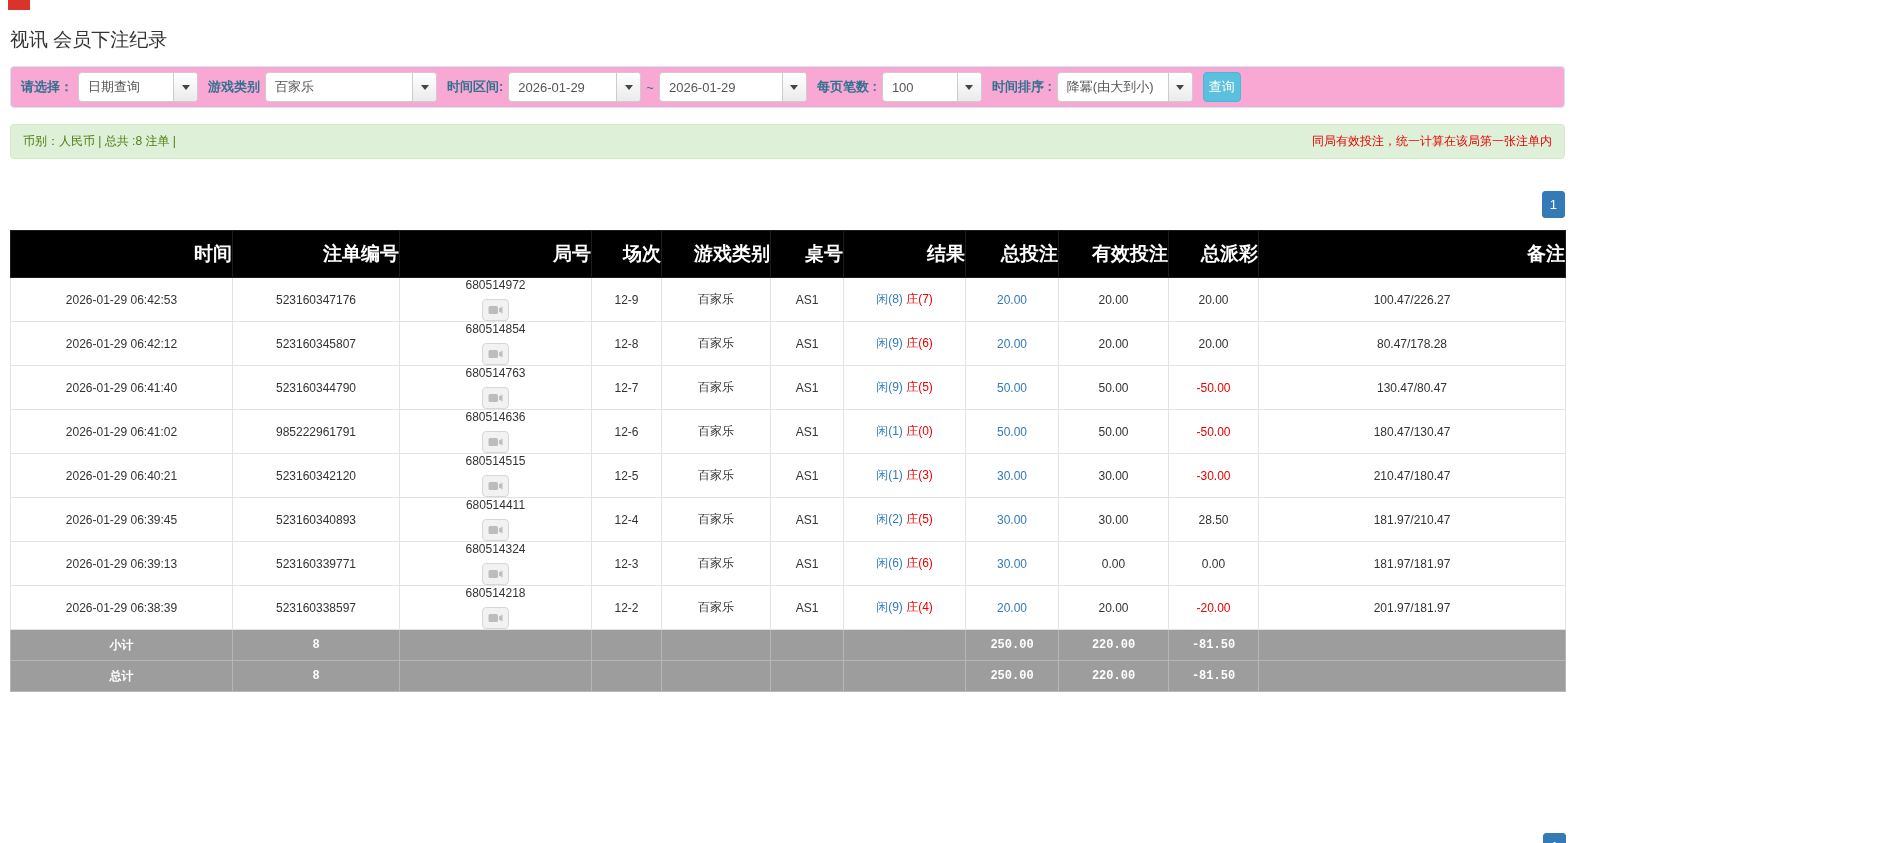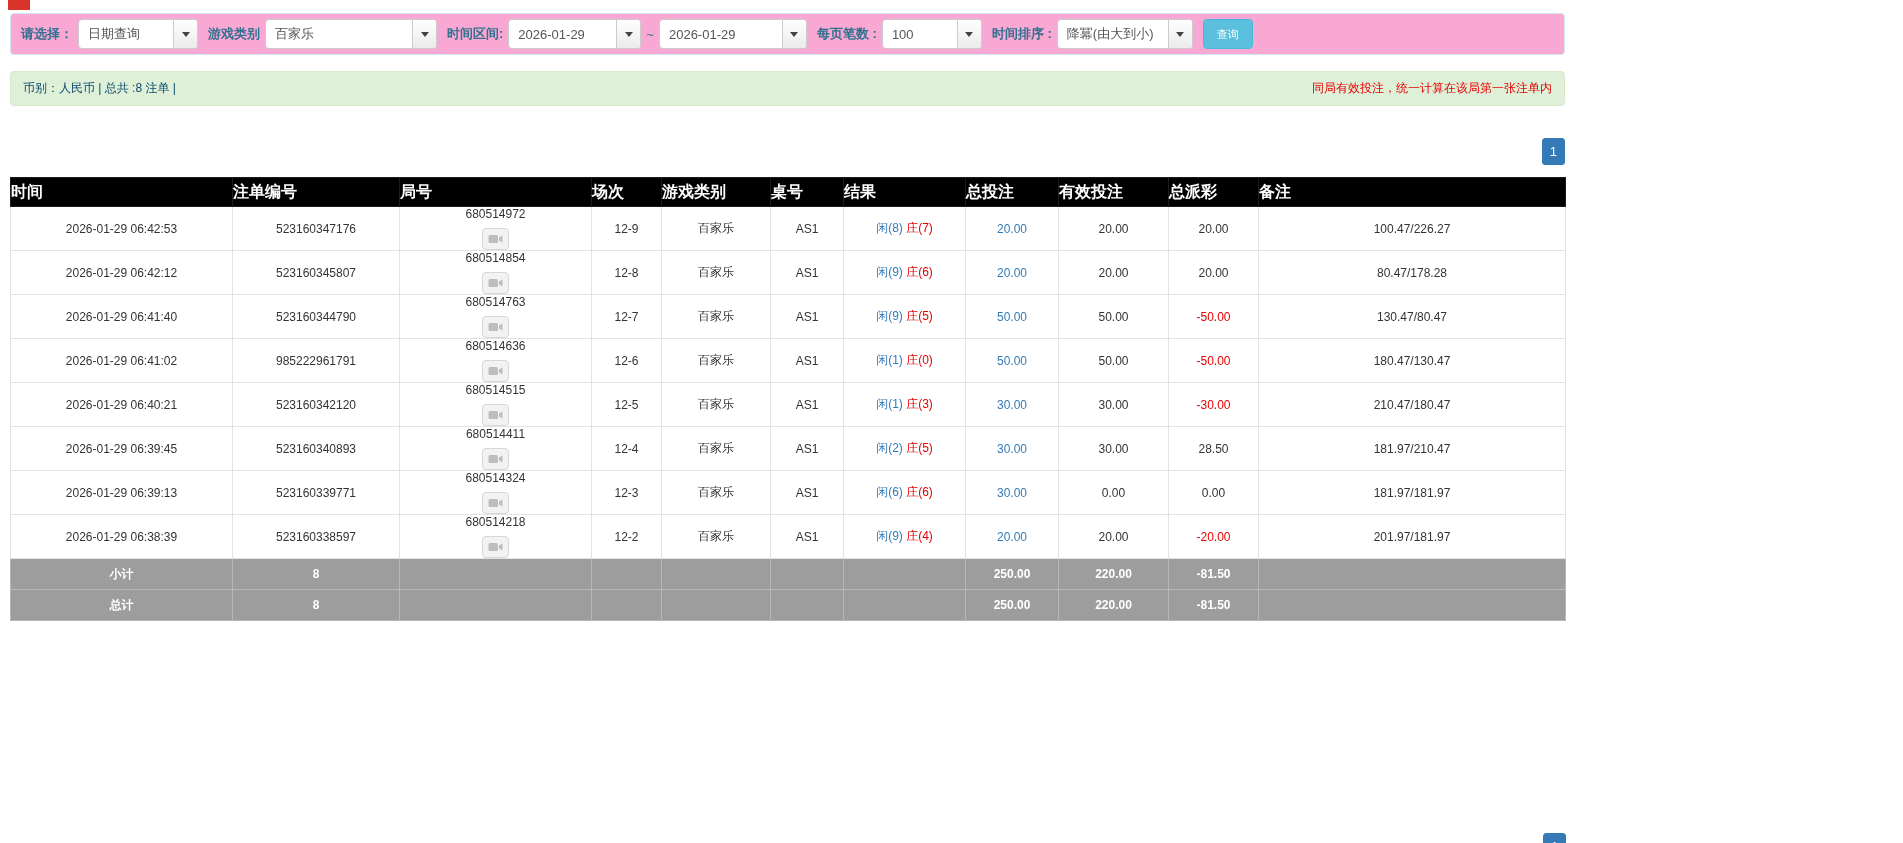--- a/index.html
+++ b/index.html
@@ -22,54 +22,55 @@
   .tilde { color: #31708f; font-size: 13px; margin: 0 5px; }
 
   .combo { height: 30px; background: #fff; border: 1px solid #ccc; border-radius: 4px; display: inline-flex; align-items: stretch; overflow: hidden; cursor: pointer; }
   .combo-text { flex: 1; display: flex; align-items: center; padding: 0 9px; font-size: 13px; color: #555; overflow: hidden; }
   .combo-btn { width: 24px; border-left: 1px solid #ccc; display: flex; align-items: center; justify-content: center; background: linear-gradient(#ffffff, #ebebeb); }
   .caret { width: 0; height: 0; border-left: 4px solid transparent; border-right: 4px solid transparent; border-top: 5px solid #444; }
 
   .w120 { width: 120px; } .w172 { width: 172px; } .w133 { width: 133px; }
   .w148 { width: 148px; } .w100 { width: 100px; } .w162 { width: 136px; }
 
-  .search-btn { margin-left: 10px; height: 30px; padding: 0 13px; background: #5bc0de; border: 1px solid #46b8da; color: #fff; font-size: 11px; border-radius: 4px; cursor: pointer; font-family: inherit; }
+  .search-btn { margin-left: 10px; height: 30px; padding: 0 5px; background: #5bc0de; border: 1px solid #46b8da; color: #fff; font-size: 13px; border-radius: 4px; cursor: pointer; font-family: inherit; }
 
   
   .summary-bar { margin-top: 16px; background: #dff0d8; border: 1px solid #d6e9c6; border-radius: 4px; padding: 8px 12px; display: flex; justify-content: space-between; align-items: center; font-size: 12px; }
-  .summary-left { color: #0c4a6e; }
+  .summary-left { color: #4d7c0f; }
   .summary-right { color: #e60000; }
 
   
   .pagination-top { margin-top: 32px; display: flex; justify-content: flex-end; }
   .page-btn { min-width: 23px; height: 27px; background: #337ab7; border: 1px solid #337ab7; border-radius: 3px; color: #fff; font-size: 13px; display: flex; align-items: center; justify-content: center; padding: 0 7px; cursor: pointer; }
   .pagination-bottom { position: absolute; left: 1543px; top: 833px; }
 
   
   table.bets { margin-top: 12px; border-collapse: collapse; table-layout: fixed; width: 1555px; }
-  table.bets thead th { background: #000; color: #fff; font-size: 16px; font-weight: bold; height: 29px; text-align: left; border: 1px solid #1c1c1c; }
+  table.bets thead th { background: #000; color: #fff; font-size: 19px; font-weight: bold; height: 47px; text-align: right; border: 1px solid #1c1c1c; }
   table.bets tbody td { background: #fff; height: 44px; text-align: center; font-size: 12px; color: #333; border: 1px solid #e3e3e3; }
-  table.bets tfoot td { background: #9d9d9d; color: #fff; font-weight: bold; height: 31px; text-align: center; font-size: 12px; border: 1px solid #b7b7b7; }
+  table.bets tfoot td { background: #9d9d9d; color: #fff; font-weight: bold; height: 31px; text-align: center; font-size: 12px; border: 1px solid #b7b7b7; font-family: Liberation Mono, monospace; }
 
   .player { color: #337ab7; }
   .banker { color: #e60000; }
   .bet-link { color: #337ab7; text-decoration: none; cursor: pointer; }
   .payout.neg { color: #e60000; }
   .foot-neg { color: #ff1f1f; }
 
   .round-wrap { display: inline-flex; align-items: center; gap: 7px; flex-direction: column; }
   .video-btn { display: inline-flex; align-items: center; justify-content: center; width: 27px; height: 22px; background: #f2f2f2; border: 1px solid #d7d7d7; border-radius: 4px; cursor: pointer; }
 </style>
 </head>
 <body>
 
 <div class="top-red-marker"></div>
 
 <div class="content">
 
+  <h1 class="page-title">视讯 会员下注纪录</h1>
 
   <div class="filter-bar">
     <span class="flabel">请选择：</span>
     <div class="combo w120">
       <span class="combo-text">日期查询</span>
       <span class="combo-btn">
           <span class="caret"></span>
         </span>
     </div>
 

